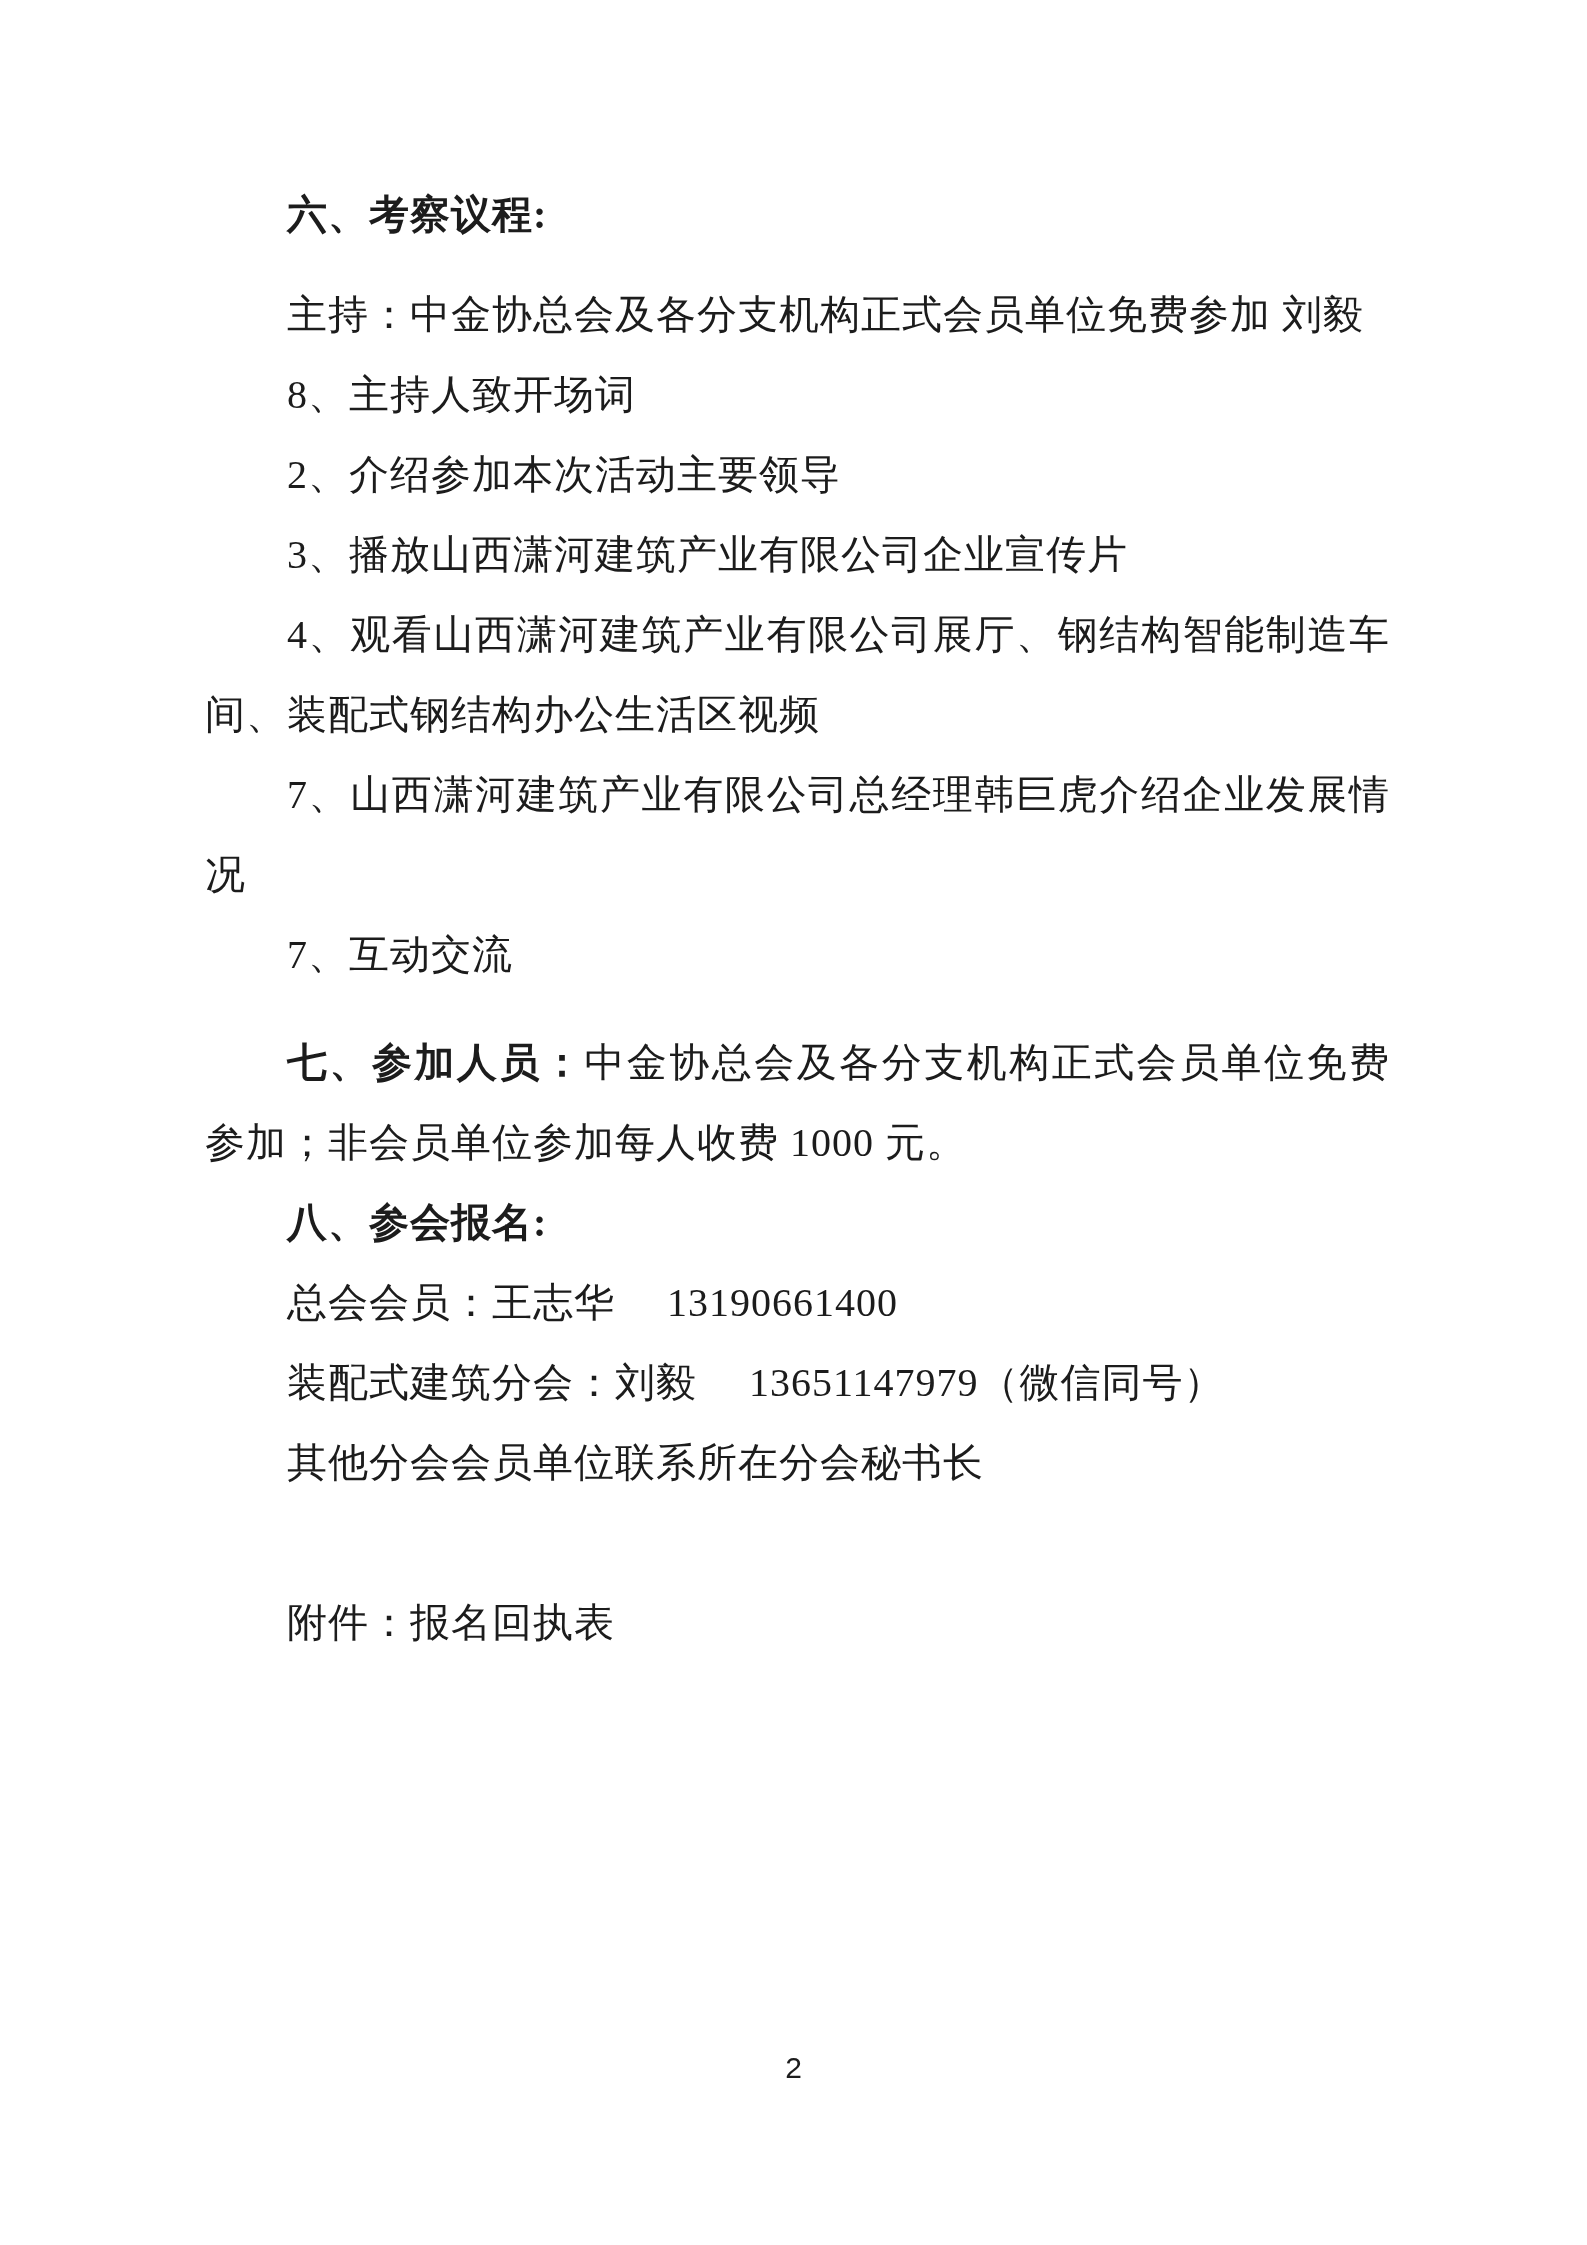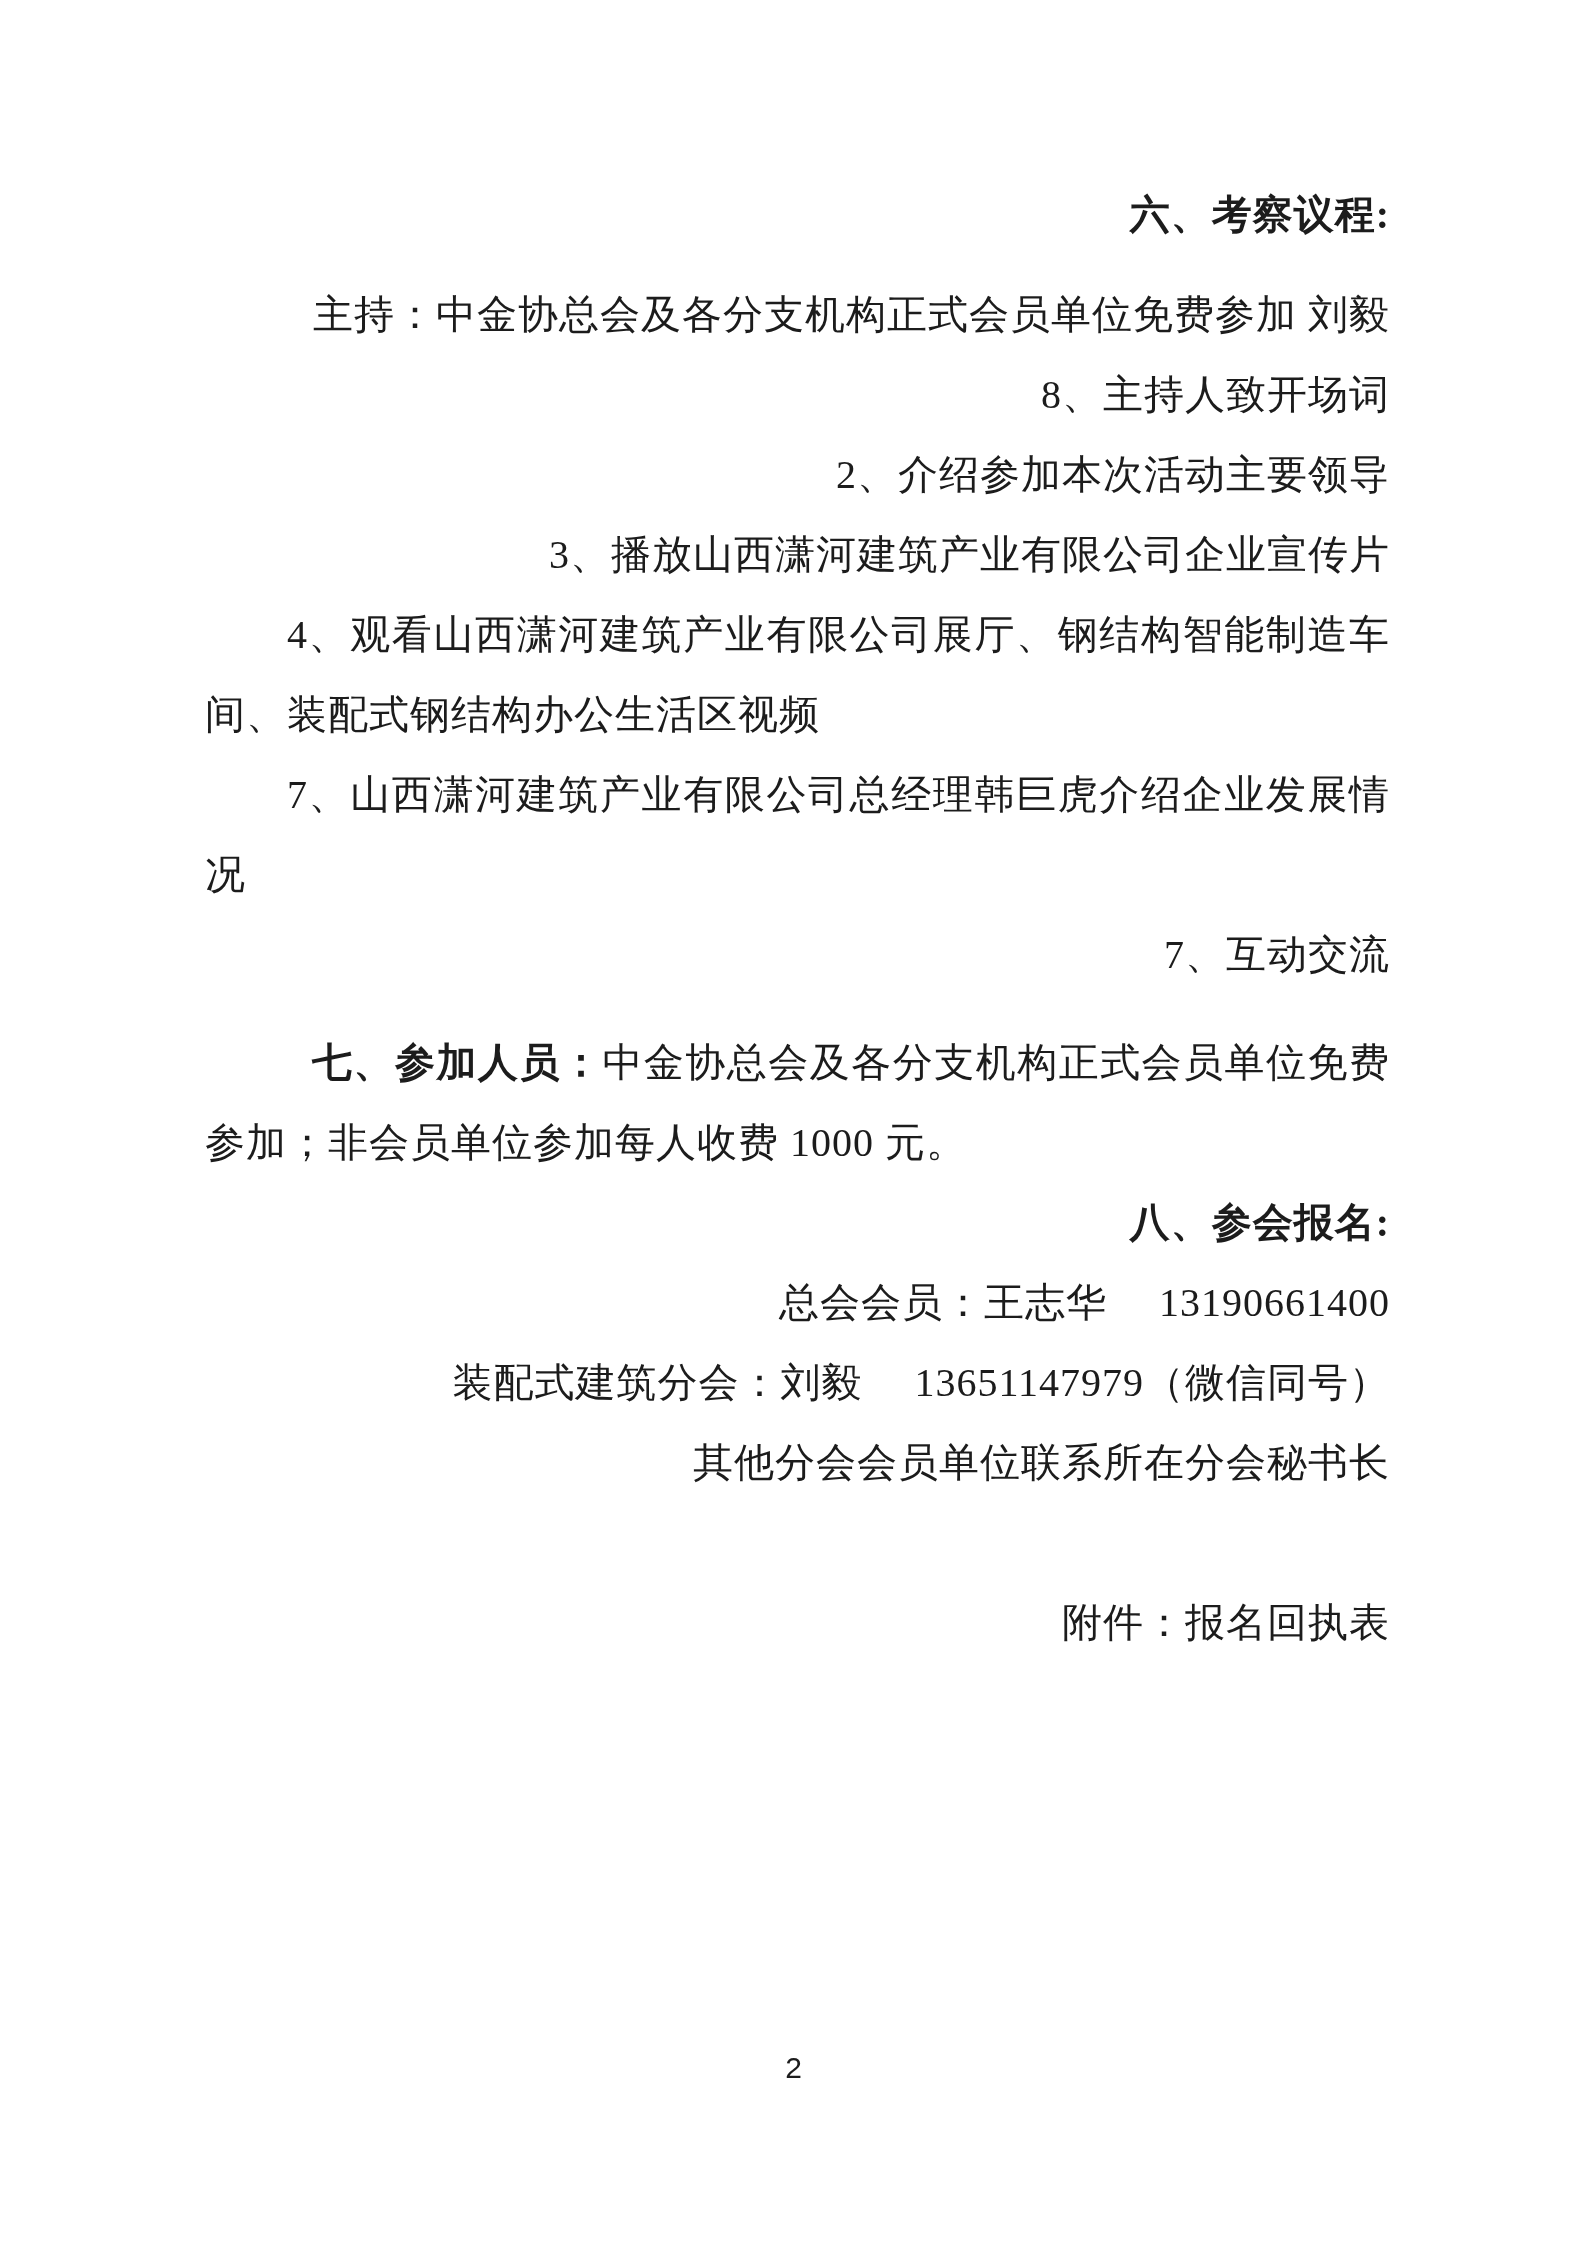--- a/index.html
+++ b/index.html
@@ -21,28 +21,26 @@
     left: 205px;
     top: 175px;
     width: 1185px;
     font-size: 40px;
     line-height: 80px;
     letter-spacing: 1px;
   }
   .para {
     margin: 0;
     text-indent: 82px;
-    text-align: right;
   }
   .heading {
     font-weight: bold;
   }
   .bold {
     font-weight: bold;
-    margin-left: 25px;
   }
   .justify {
     text-align: justify;
     text-justify: inter-ideograph;
   }
   .mt-sm  { margin-top: 20px; }
   .mt-md  { margin-top: 28px; }
   .mt-xl  { margin-top: 105px; }
   .mt-lg  { margin-top: 80px; }
   .page-number {

